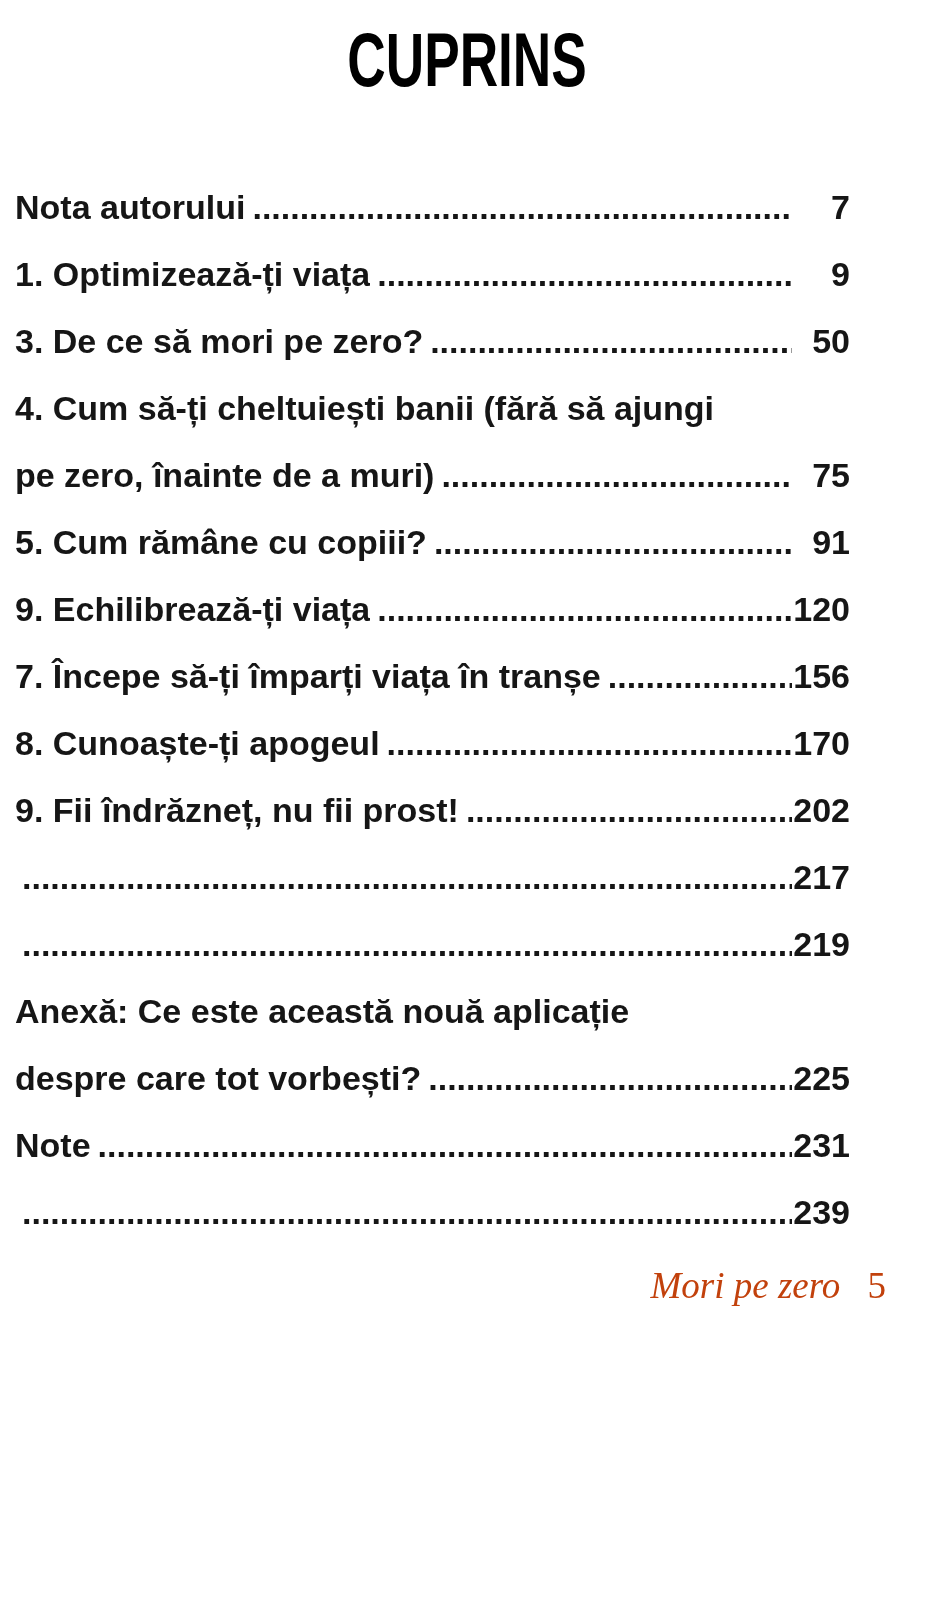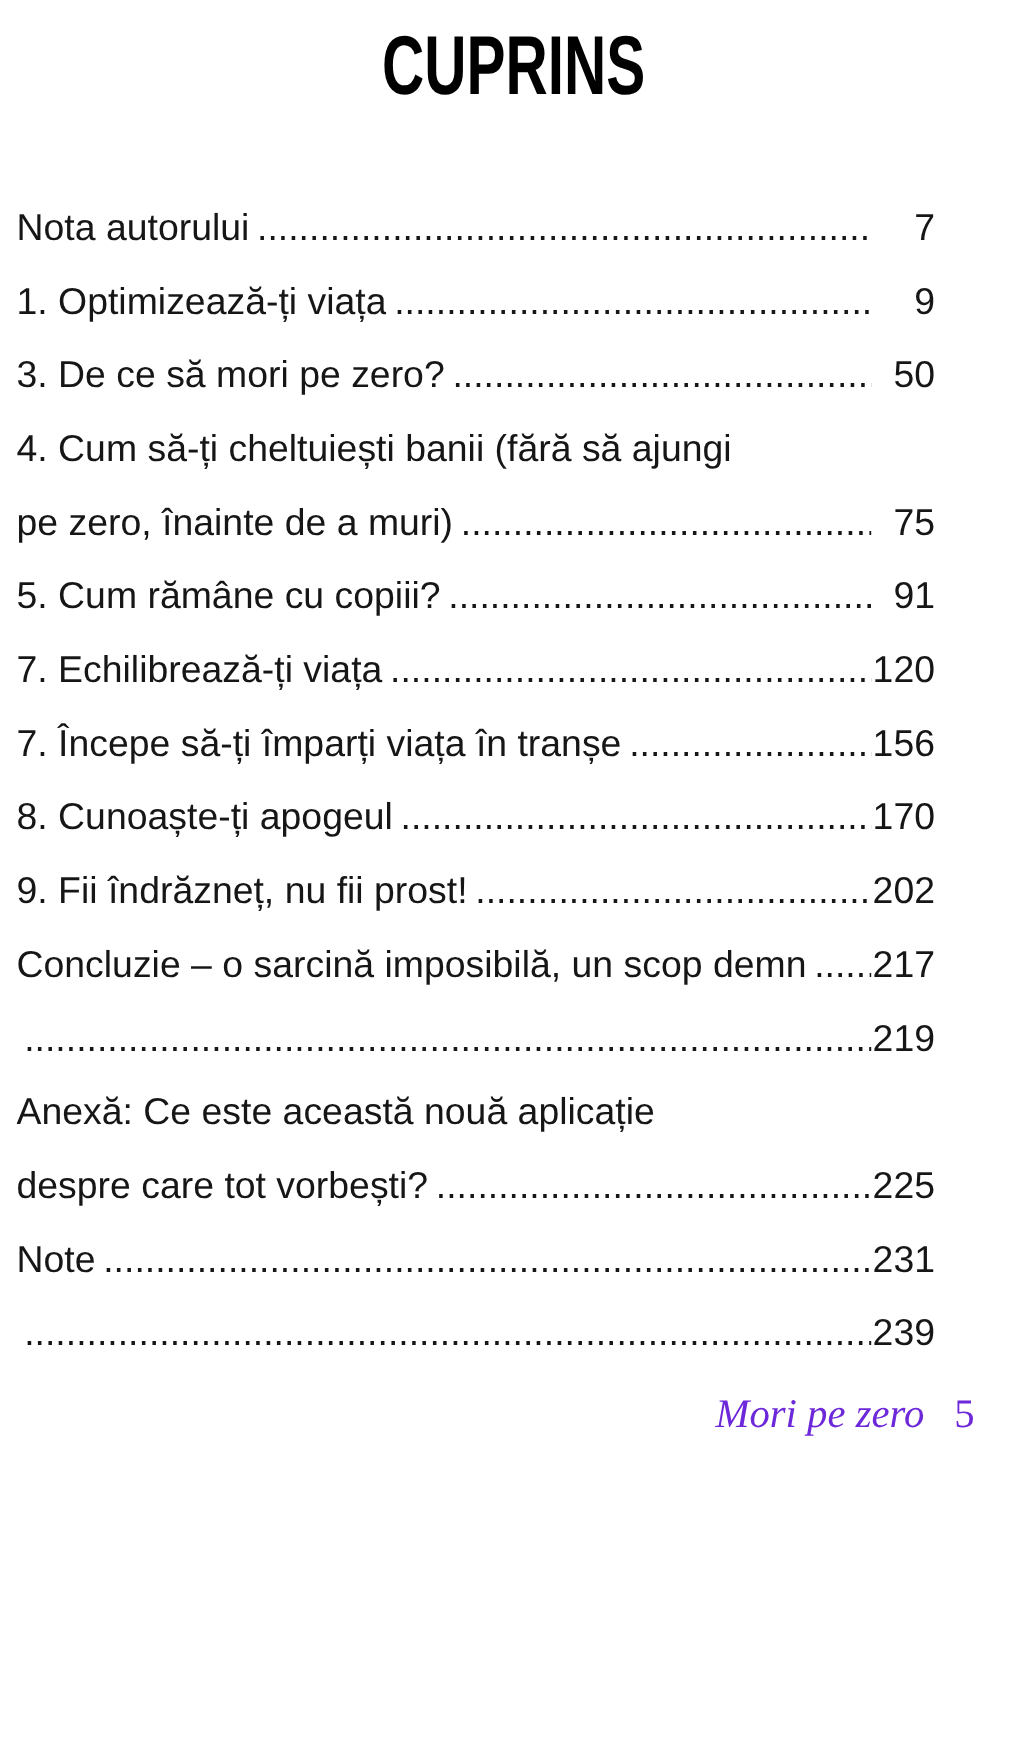--- a/index.html
+++ b/index.html
@@ -38,20 +38,21 @@
     margin-left: 15px;
     width: 835px;
   }
   .toc-row {
     display: flex;
     align-items: flex-start;
     height: 67px;
     line-height: 67px;
     font-size: 34px;
     white-space: nowrap;
+    font-weight: bold;
   }
   .toc-label {
     flex: 0 0 auto;
     max-width: 835px;
     overflow: hidden;
   }
   .toc-leader {
     flex: 1 1 auto;
     min-width: 0;
     overflow: hidden;
@@ -67,21 +68,21 @@
     text-align: right;
   }
   
   .footer {
     position: absolute;
     right: 48px;
     bottom: 14px;
     font-family: "Liberation Serif", serif;
     font-size: 37px;
     line-height: 40px;
-    color: #6d28d9;
+    color: #c2410c;
     white-space: nowrap;
   }
   .footer-book {
     font-style: italic;
   }
   .footer-pagenum {
     font-style: normal;
     margin-left: 18px;
   }
 </style>
@@ -117,41 +118,40 @@
         <span class="toc-label">pe zero, înainte de a muri)</span>
         <span class="toc-leader"></span>
         <span class="toc-pagenum">75</span>
       </div>
       <div class="toc-row">
         <span class="toc-label">5. Cum rămâne cu copiii?</span>
         <span class="toc-leader"></span>
         <span class="toc-pagenum">91</span>
       </div>
       <div class="toc-row">
-        <span class="toc-label">7. Echilibrează-ți viața</span>
+        <span class="toc-label">9. Echilibrează-ți viața</span>
         <span class="toc-leader"></span>
         <span class="toc-pagenum">120</span>
       </div>
       <div class="toc-row">
         <span class="toc-label">7. Începe să-ți împarți viața în tranșe</span>
         <span class="toc-leader"></span>
         <span class="toc-pagenum">156</span>
       </div>
       <div class="toc-row">
         <span class="toc-label">8. Cunoaște-ți apogeul</span>
         <span class="toc-leader"></span>
         <span class="toc-pagenum">170</span>
       </div>
       <div class="toc-row">
         <span class="toc-label">9. Fii îndrăzneț, nu fii prost!</span>
         <span class="toc-leader"></span>
         <span class="toc-pagenum">202</span>
       </div>
       <div class="toc-row">
-        <span class="toc-label">Concluzie – o sarcină imposibilă, un scop demn</span>
         <span class="toc-leader"></span>
         <span class="toc-pagenum">217</span>
       </div>
       <div class="toc-row">
         <span class="toc-leader"></span>
         <span class="toc-pagenum">219</span>
       </div>
       <div class="toc-row">
         <span class="toc-label">Anexă: Ce este această nouă aplicație</span>
       </div>

